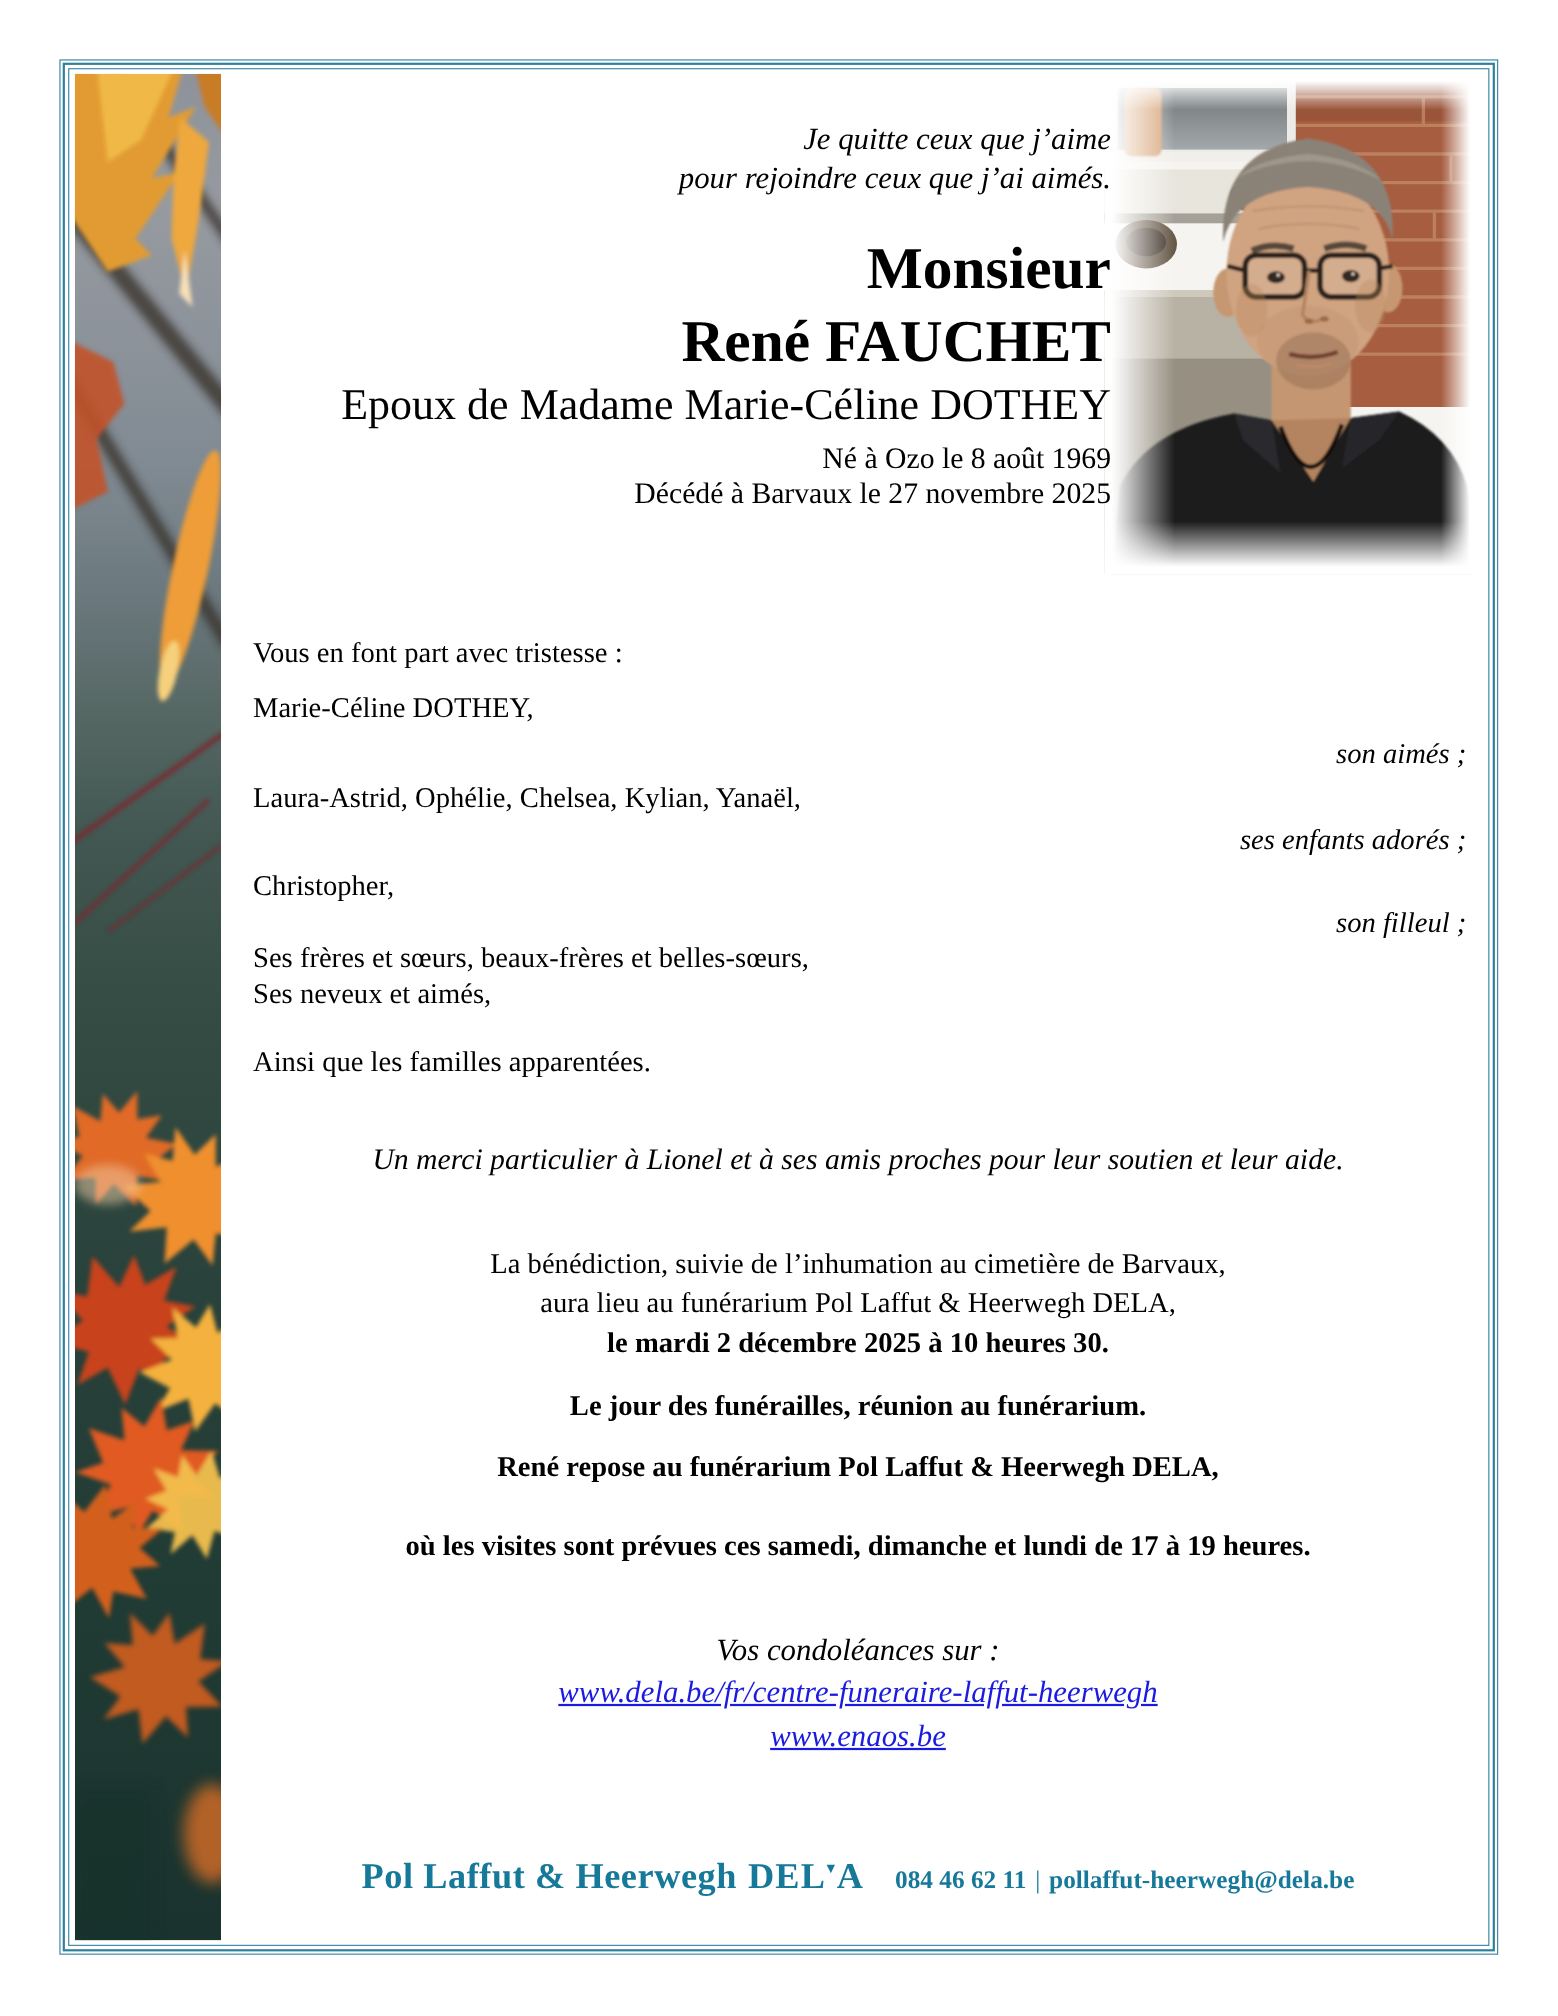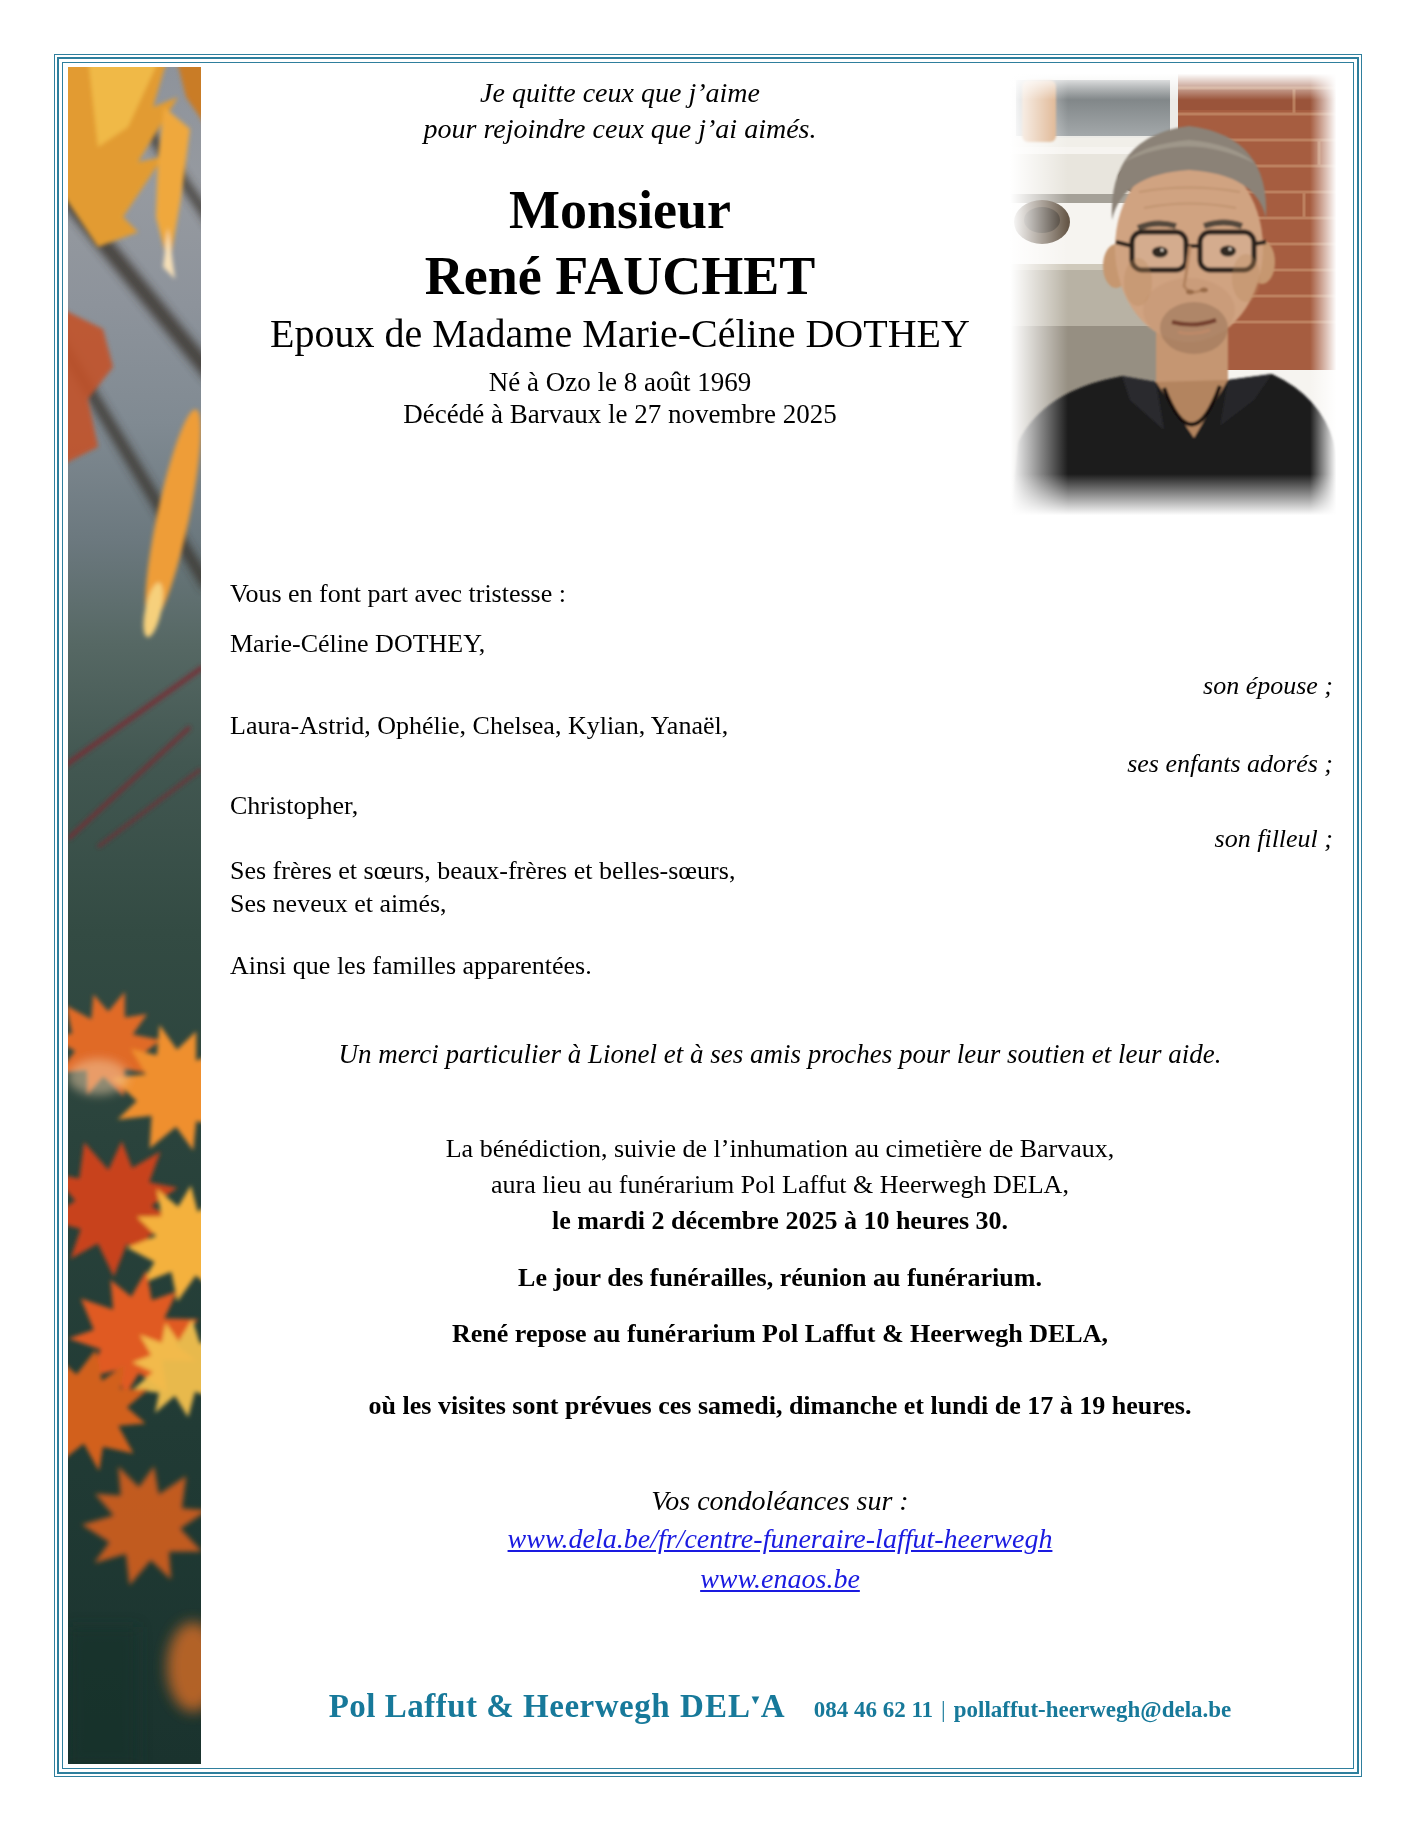--- a/index.html
+++ b/index.html
@@ -24,21 +24,21 @@
   .photo{position:absolute;left:1004px;top:70px;width:336px;height:452px;overflow:hidden;}
   .photo svg{display:block;width:100%;height:100%;}
   .photo .fade{position:absolute;pointer-events:none;}
   .fade-l{left:0;top:0;bottom:0;width:64px;background:linear-gradient(to right,#ffffff 10%,rgba(255,255,255,0));}
   .fade-r{right:0;top:0;bottom:0;width:30px;background:linear-gradient(to left,#ffffff 12%,rgba(255,255,255,0));}
   .fade-t{left:0;right:0;top:0;height:30px;background:linear-gradient(to bottom,#ffffff 12%,rgba(255,255,255,0));}
   .fade-b{left:0;right:0;bottom:0;height:48px;background:linear-gradient(to top,#ffffff 14%,rgba(255,255,255,0));}
 
   
   .t{position:absolute;line-height:1.22;white-space:nowrap;}
-  .hdr{left:230px;width:780px;text-align:center;}
+  .hdr{left:230px;width:780px;text-align:right;margin-top:34px;}
   .ctr{left:230px;width:1100px;text-align:center;}
   .lft{left:230px;text-align:left;}
   .rgt{right:83px;text-align:right;}
   .it{font-style:italic;}
   .bd{font-weight:bold;}
   .quote{font-size:28px;font-style:italic;}
   .title{font-size:54px;font-weight:bold;}
   .epoux{font-size:40px;}
   .dates{font-size:27px;}
   .body{font-size:26px;}
@@ -250,21 +250,21 @@
 
   <div class="t hdr title" style="top:244px">René FAUCHET</div>
   <div class="t hdr title" style="top:178px">Monsieur</div>
   <div class="t hdr epoux" style="top:310px">Epoux de Madame Marie-Céline DOTHEY</div>
   <div class="t hdr dates" style="top:366px">Né à Ozo le 8 août 1969</div>
   <div class="t hdr dates" style="top:398px">Décédé à Barvaux le 27 novembre 2025</div>
 
   <div class="t lft body" style="top:578px">Vous en font part avec tristesse :</div>
 
   <div class="t lft body" style="top:628px">Marie-Céline DOTHEY,</div>
-  <div class="t rgt body it" style="top:670px">son épouse ;</div>
+  <div class="t rgt body it" style="top:670px">son aimés ;</div>
 
   <div class="t lft body" style="top:710px">Laura-Astrid, Ophélie, Chelsea, Kylian, Yanaël,</div>
   <div class="t rgt body it" style="top:748px">ses enfants adorés ;</div>
 
   <div class="t lft body" style="top:790px">Christopher,</div>
   <div class="t rgt body it" style="top:823px">son filleul ;</div>
 
   <div class="t lft body" style="top:855px">Ses frères et sœurs, beaux-frères et belles-sœurs,</div>
   <div class="t lft body" style="top:888px">Ses neveux et aimés,</div>
   <div class="t lft body" style="top:950px">Ainsi que les familles apparentées.</div>

